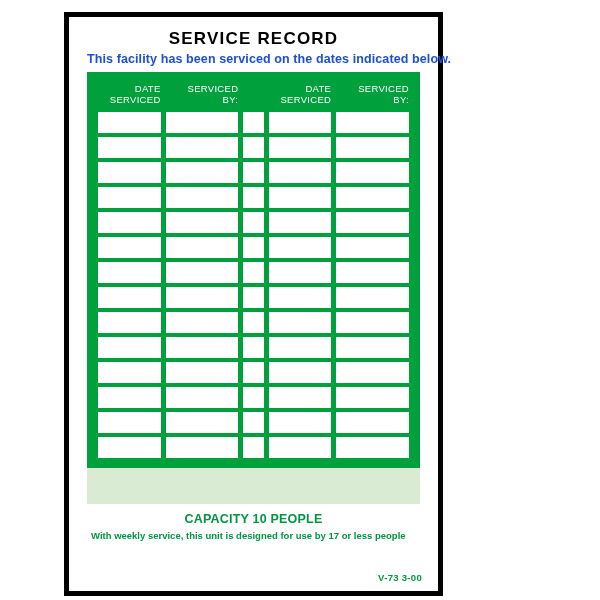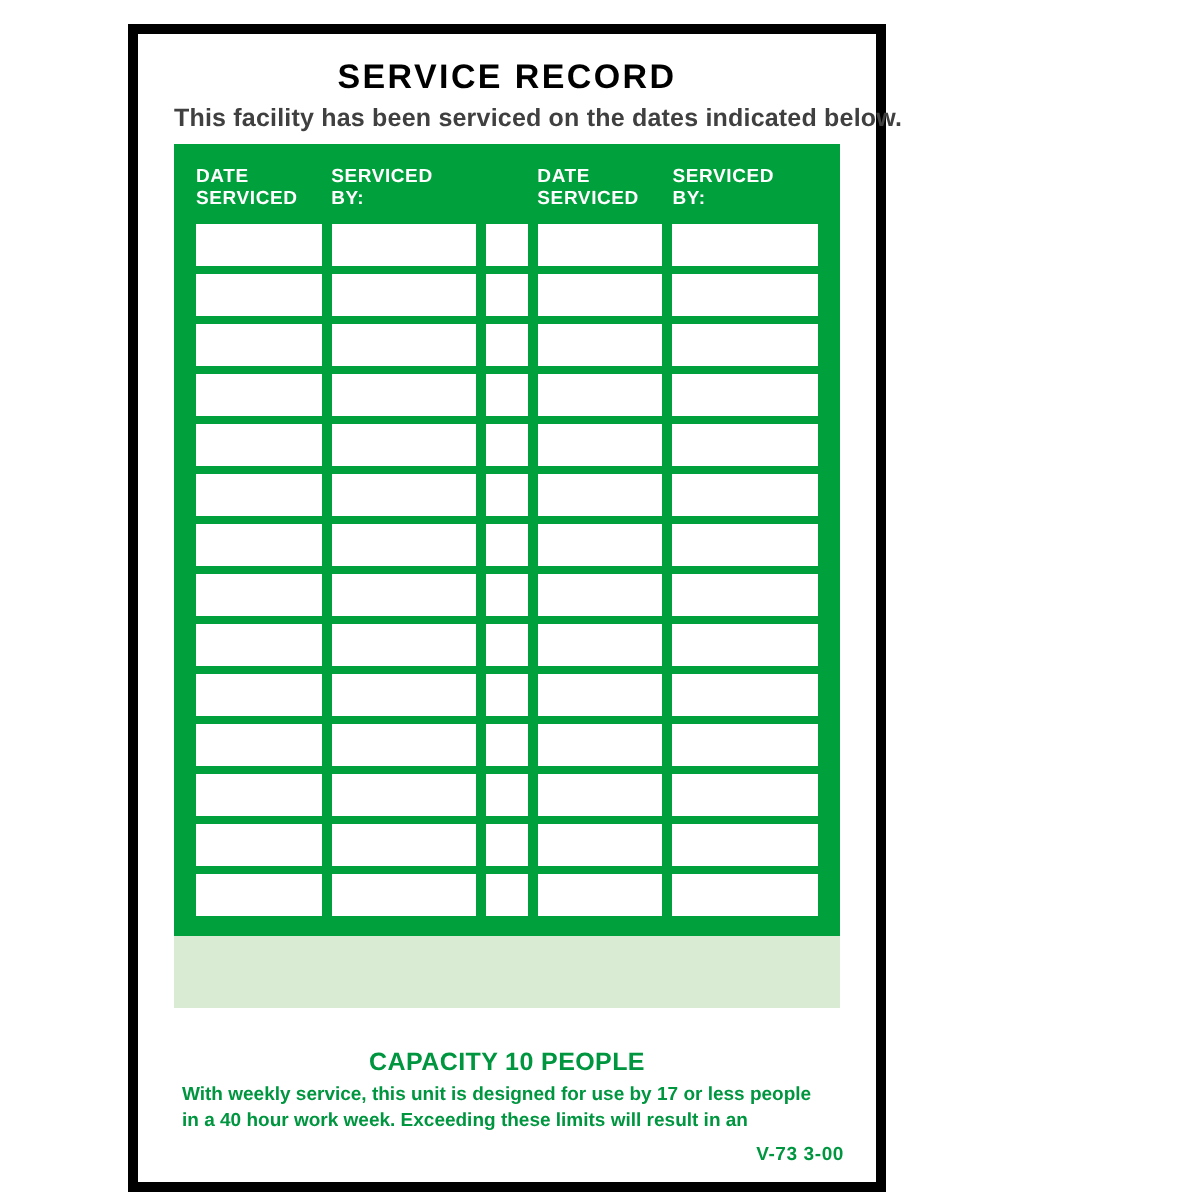--- a/index.html
+++ b/index.html
@@ -38,21 +38,21 @@
     text-align: center;
     color: #000000;
     font-size: 17px;
     font-weight: bold;
     letter-spacing: 1.2px;
     margin: 2px 0 3px 0;
     white-space: nowrap;
   }
   .subtitle {
     text-align: center;
-    color: #404040;
+    color: #1d4ed8;
     font-size: 12.5px;
     font-weight: bold;
     letter-spacing: 0.1px;
     margin-bottom: 6px;
     white-space: nowrap;
   }
   
   .grid-block {
     background: #00a03c;
     padding: 6px 6px 6px 6px;
@@ -61,24 +61,24 @@
   table.grid {
     border-collapse: separate;
     border-spacing: 5px 4px;
     width: 100%;
     table-layout: fixed;
   }
   table.grid th {
     background: #00a03c;
     color: #ffffff;
     font-size: 9.5px;
-    font-weight: bold;
+    font-weight: normal;
     line-height: 11px;
     padding: 1px 0 3px 0;
-    text-align: left;
+    text-align: right;
     vertical-align: top;
     letter-spacing: 0.3px;
   }
   table.grid td {
     background: #ffffff;
     height: 21px;
     border: 0;
     padding: 0;
   }
   
@@ -93,21 +93,21 @@
     height: 36px;
   }
   .footer {
     padding: 6px 4px 0 4px;
   }
   .capacity {
     text-align: center;
     color: #009640;
     font-size: 12.5px;
     font-weight: bold;
-    margin: 14px 0 4px 0;
+    margin: 2px 0 4px 0;
     letter-spacing: 0.2px;
   }
   .fineprint {
     color: #009640;
     font-size: 9.5px;
     font-weight: bold;
     line-height: 12.5px;
     text-align: left;
   }
   .code {
@@ -263,20 +263,19 @@
             </tbody>
         </table>
       </div>
 
       <div class="tail"></div>
 
       <div class="footer">
         <div class="capacity">CAPACITY 10 PEOPLE</div>
         <div class="fineprint">
           <div>With weekly service, this unit is designed for use by 17 or less people</div>
-          <div>in a 40 hour work week. Exceeding these limits will result in an</div>
         </div>
       </div>
 
     </div>
     <div class="code">V-73  3-00</div>
   </div>
 </div>
 
 </body></html>

